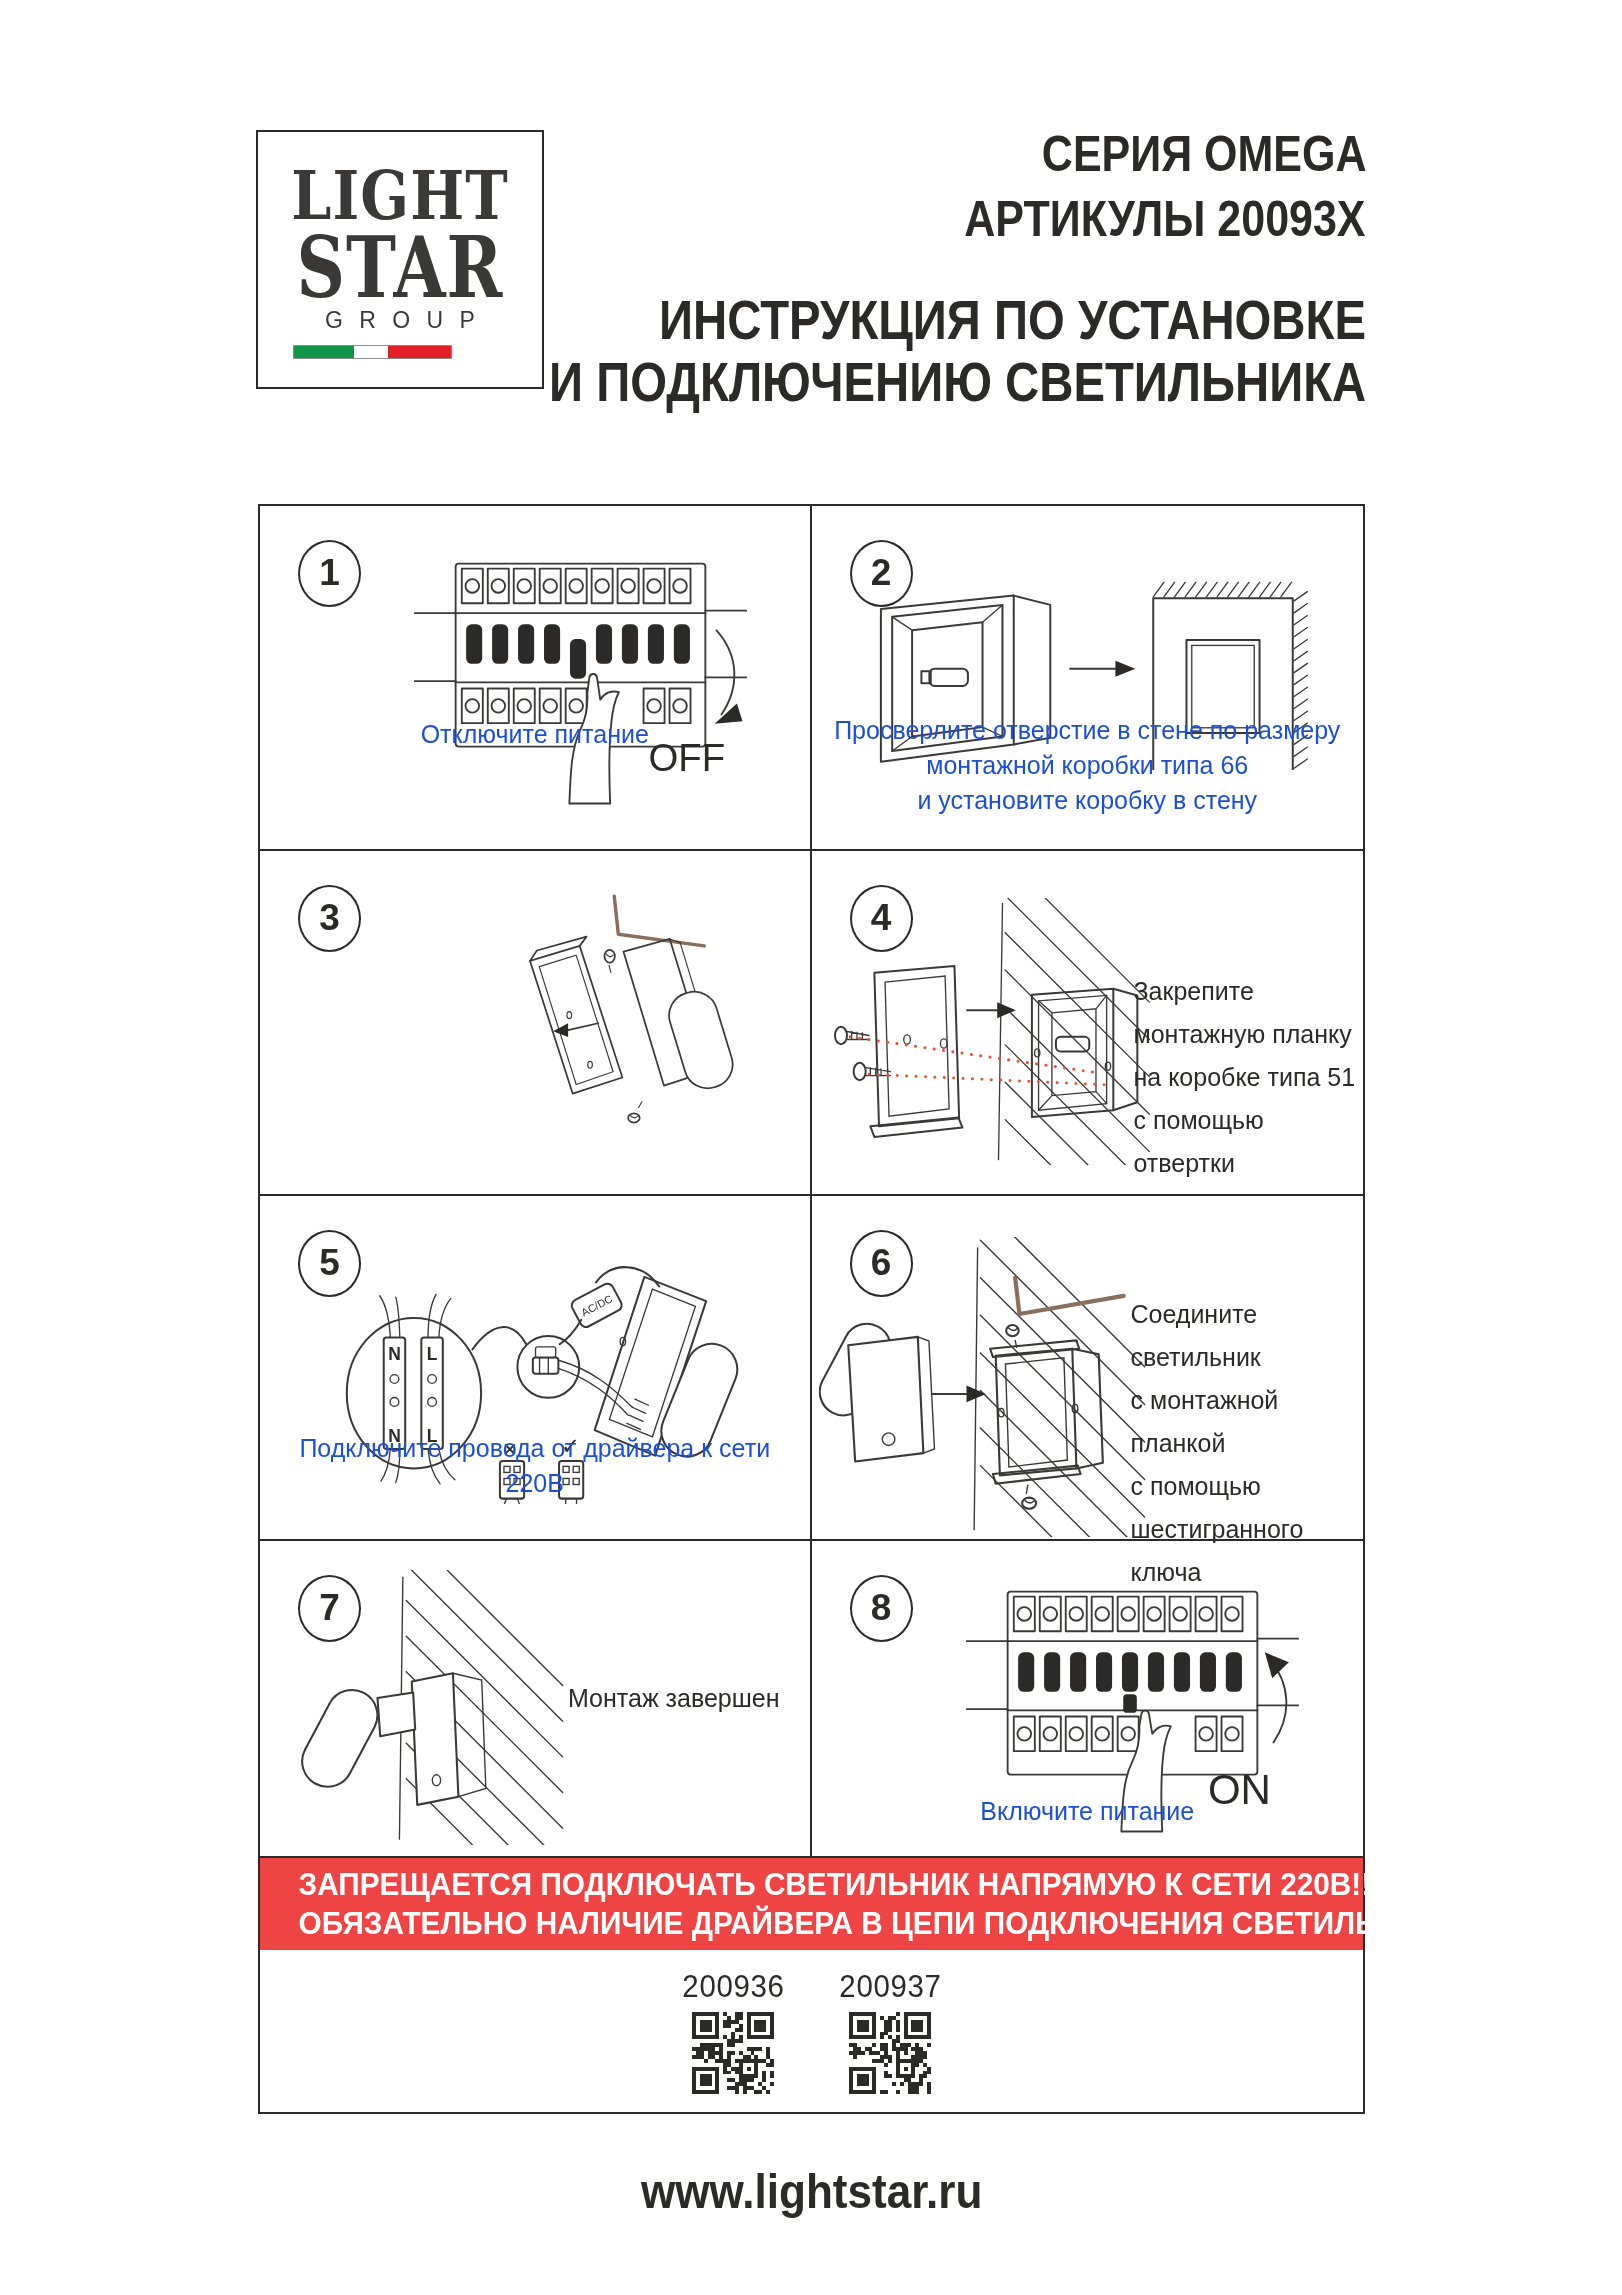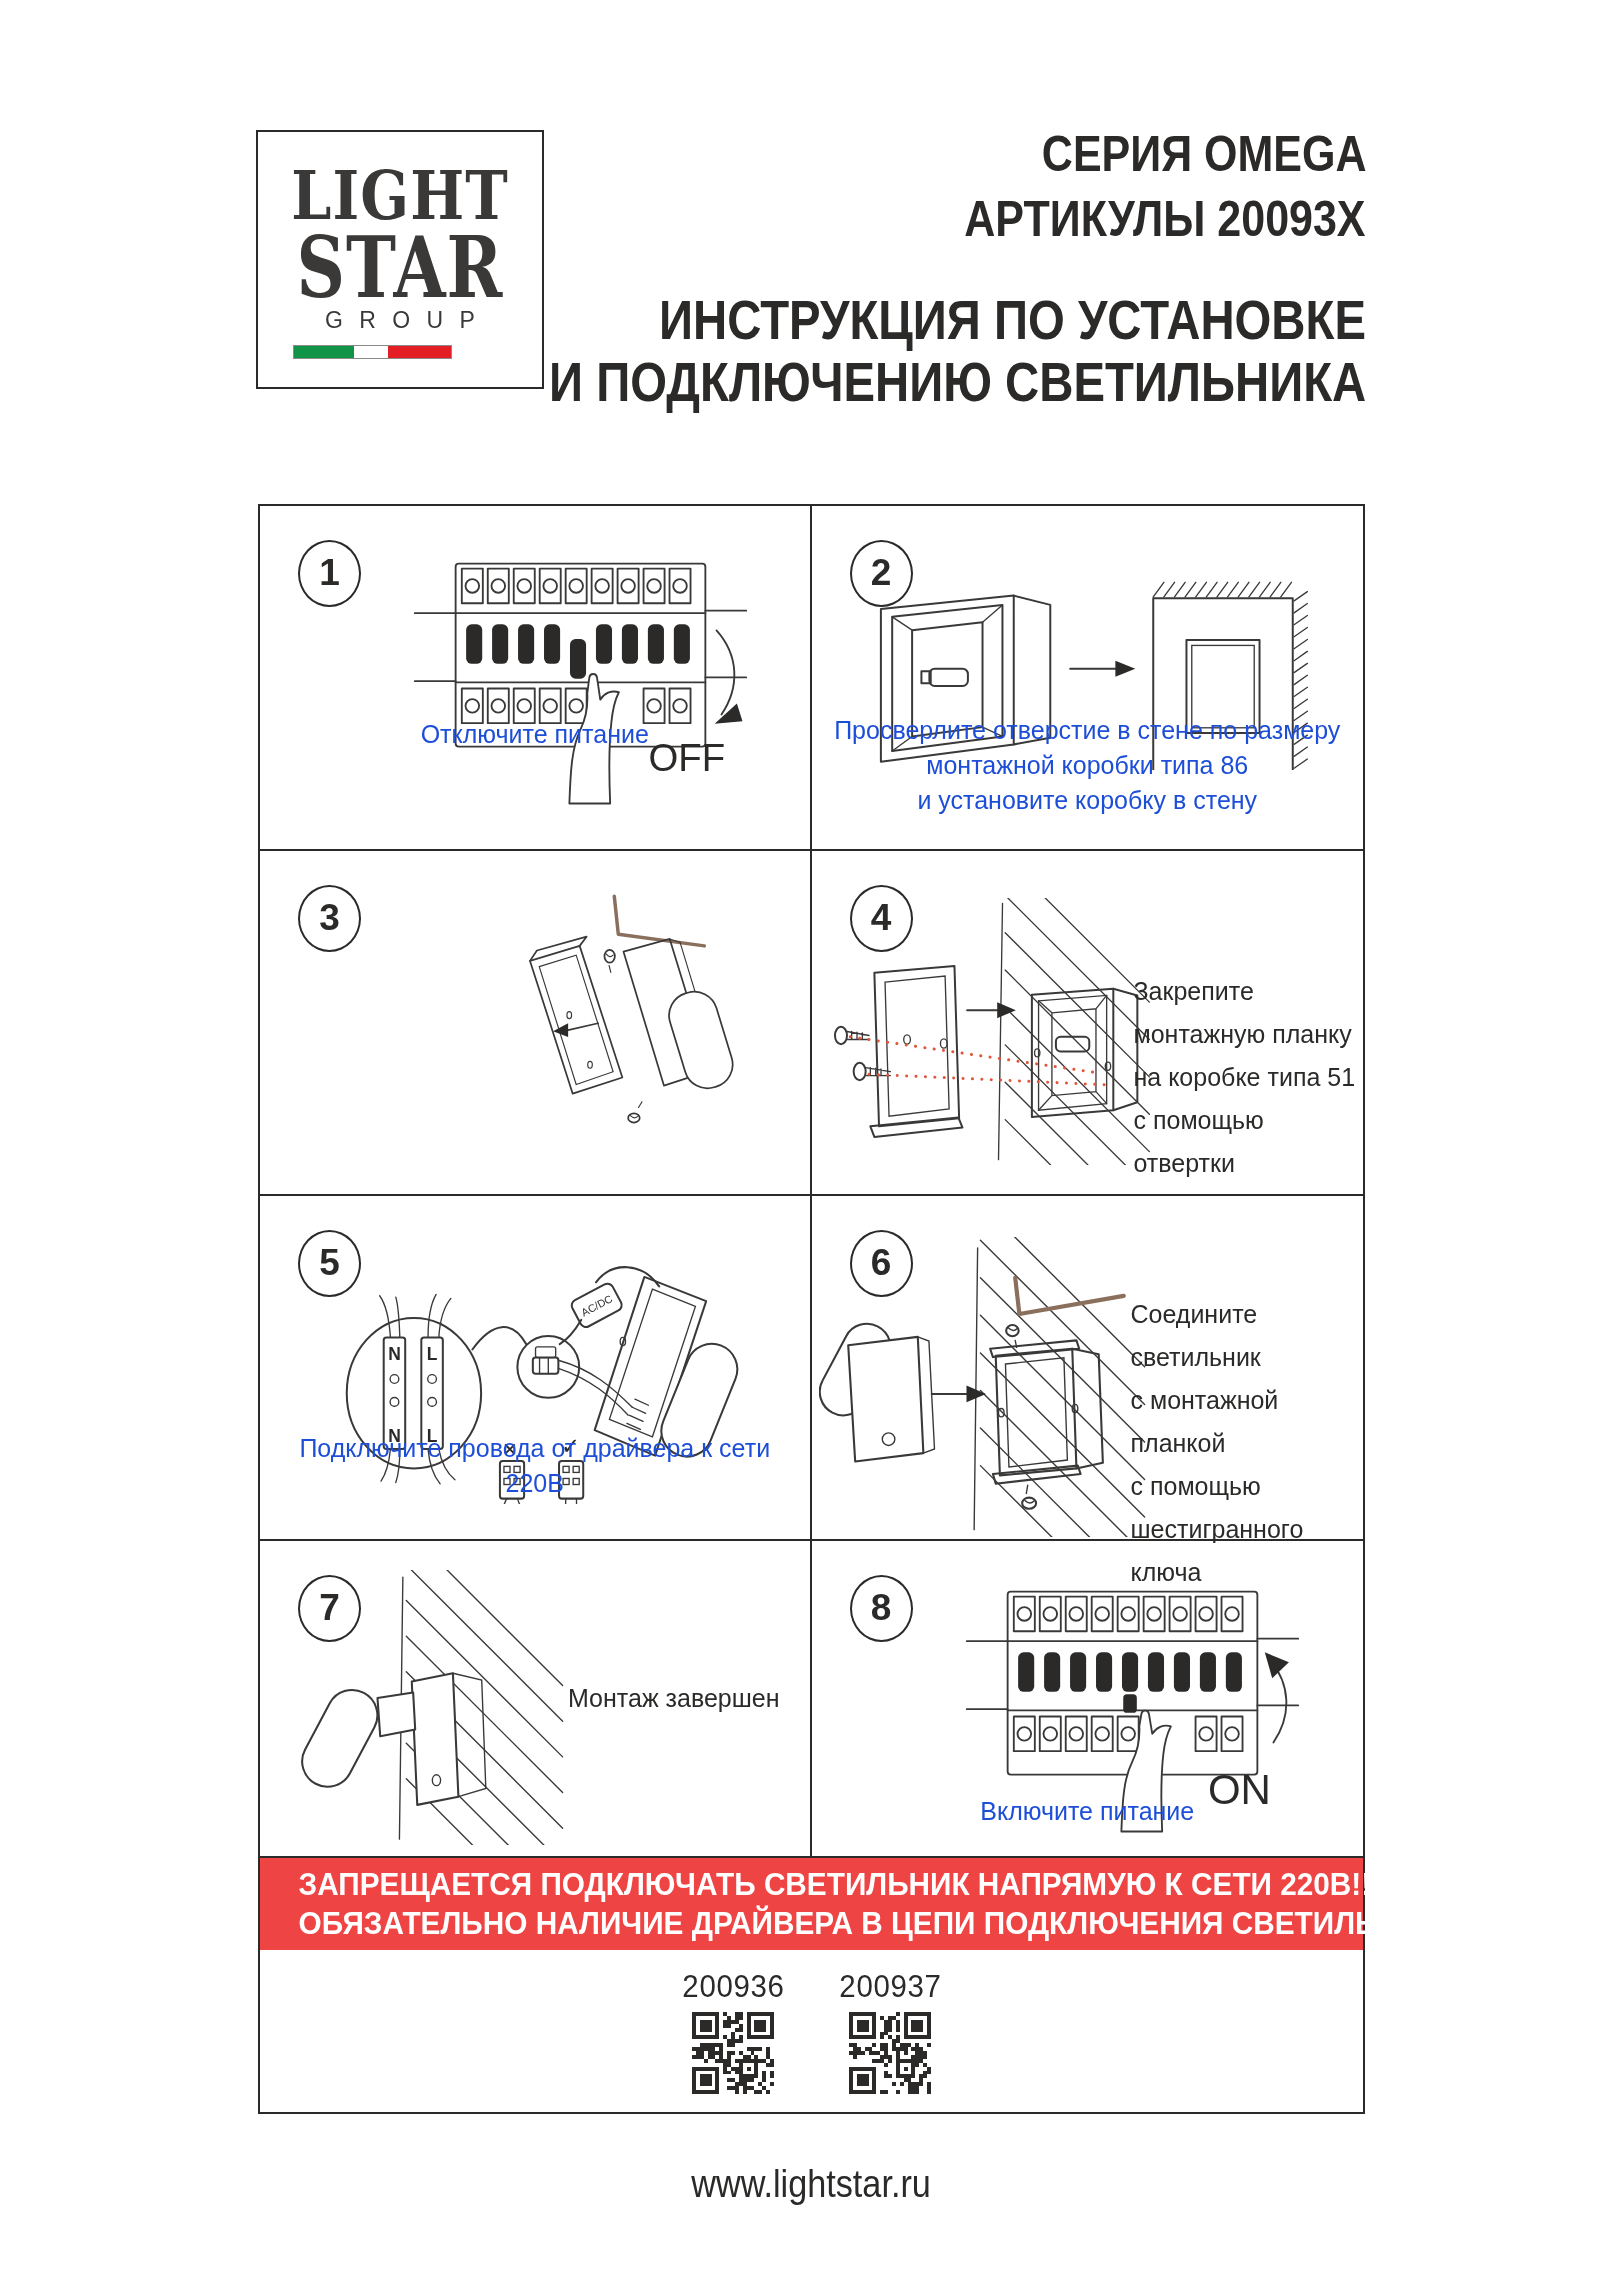--- a/index.html
+++ b/index.html
@@ -49,21 +49,21 @@
   .ill text{font-family:"Liberation Sans","DejaVu Sans",sans-serif;fill:#2b2a29;}
   
   .banner{height:85px;background:#ef4444;color:#fff;text-align:center;padding-top:6.5px;box-sizing:content-box;}
   .banner div{font-size:32px;font-weight:bold;line-height:39px;transform:scaleX(.93);white-space:nowrap;}
   
   .qr-row{height:162px;display:flex;justify-content:center;gap:46px;padding-top:19px;box-sizing:border-box;}
   .article{width:111px;text-align:center;}
   .article .code{font-size:31px;letter-spacing:0.7px;transform:scaleX(.95);margin-bottom:7.9px;}
   .article svg{display:block;margin:0 auto;}
   
-  .footer{position:absolute;left:0;right:0;top:2163px;text-align:center;font-size:38px;font-weight:normal;}
+  .footer{position:absolute;left:0;right:0;top:2163px;text-align:center;font-size:49px;font-weight:bold;}
   .footer span{display:inline-block;transform:scaleX(.9);}
 </style>
 </head>
 <body>
 
 <div class="page">
 
   <div class="logo-box">
     <div class="logo-word1">LIGHT</div>
     <div class="logo-word2">STAR</div>
@@ -162,21 +162,21 @@
           </g>
           <line class="ln" x1="330" y1="148" x2="398" y2="148"></line>
           <polygon class="fillink" points="398,136 428,148 398,160"></polygon>
           <rect class="ln" x="455" y="42" width="210" height="288"></rect>
           <path class="thin" d="M455,40l16,-22 M471,40l16,-22 M487,40l16,-22 M503,40l16,-22 M519,40l16,-22 M535,40l16,-22 M551,40l16,-22 M567,40l16,-22 M583,40l16,-22 M599,40l16,-22 M615,40l16,-22 M631,40l16,-22 M647,40l16,-22"></path>
           <path class="thin" d="M667,46l20,-14 M667,64l20,-14 M667,82l20,-14 M667,100l20,-14 M667,118l20,-14 M667,136l20,-14 M667,154l20,-14 M667,172l20,-14 M667,190l20,-14 M667,208l20,-14 M667,226l20,-14 M667,244l20,-14 M667,262l20,-14 M667,280l20,-14 M667,298l20,-14 M667,316l20,-14"></path>
           <rect class="ln" x="505" y="105" width="110" height="140"></rect>
           <rect class="thin" x="513" y="113" width="94" height="124"></rect>
         </svg>
         <div class="caption cap2">Просверлите отверстие в стене по размеру
-монтажной коробки типа 86
+монтажной коробки типа 66
 и установите коробку в стену</div>
       </div>
     </div>
 
     <div class="trow">
       <div class="cell first h530">
         <div class="stepnum">3</div>
         <svg class="ill" style="left:183px;top:36px" width="301" height="254" viewBox="0 0 520 440">
           <path class="brown" d="M296,16 L303,82 L452,102"></path>
           <g>

